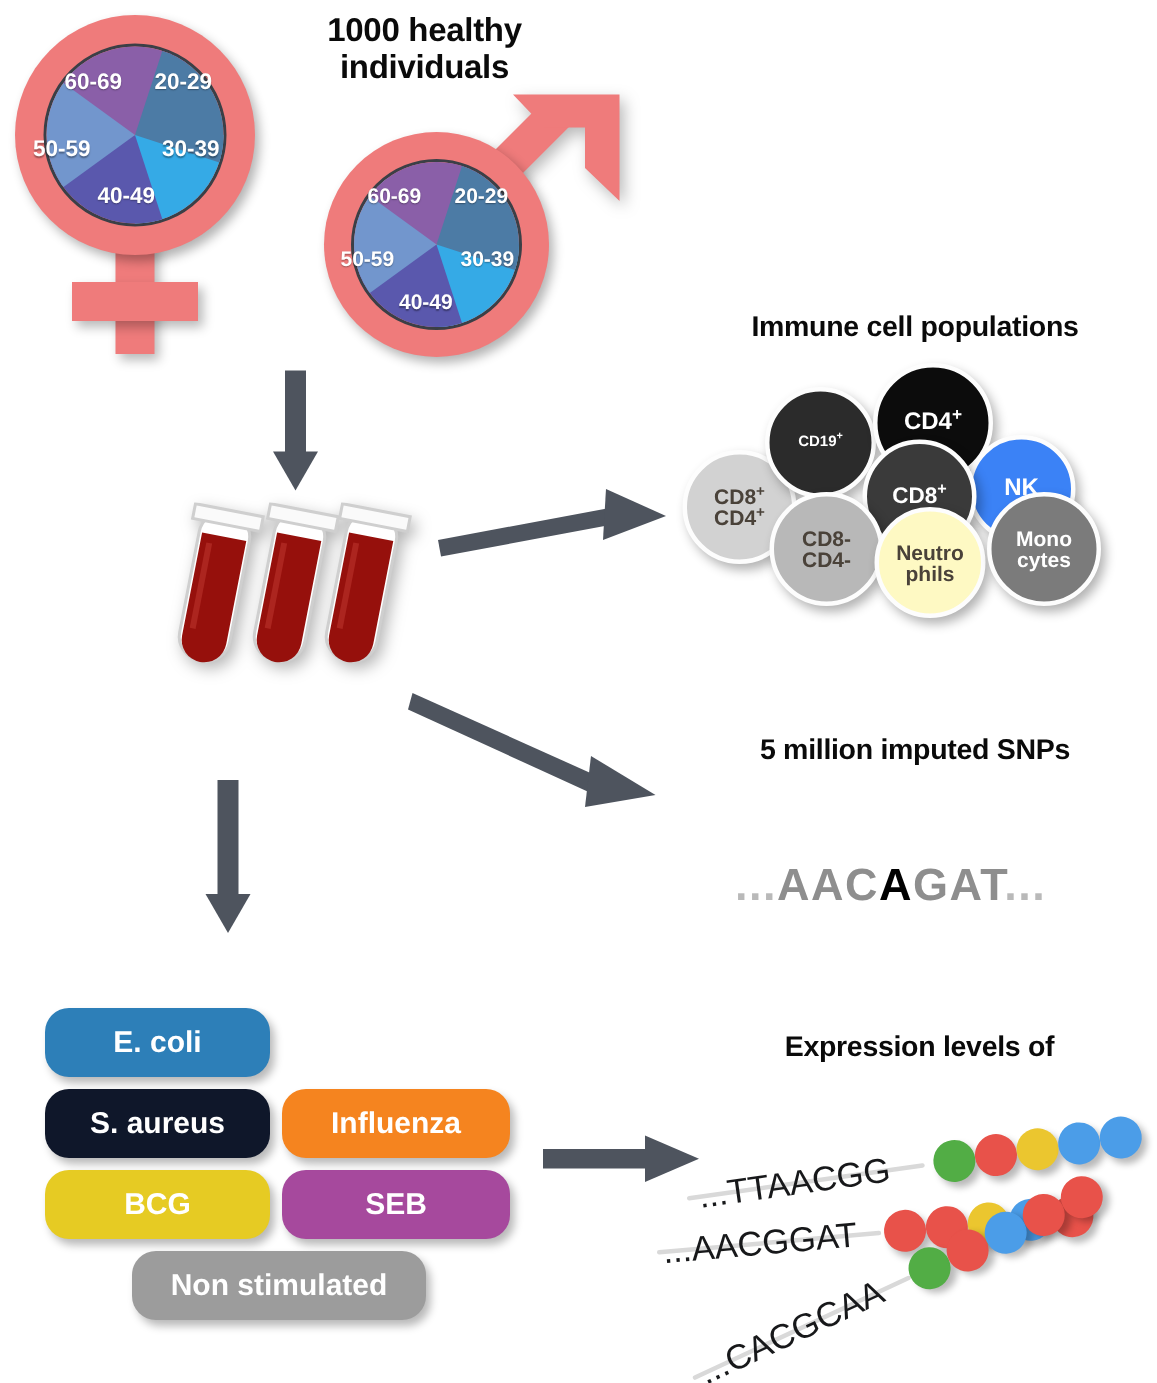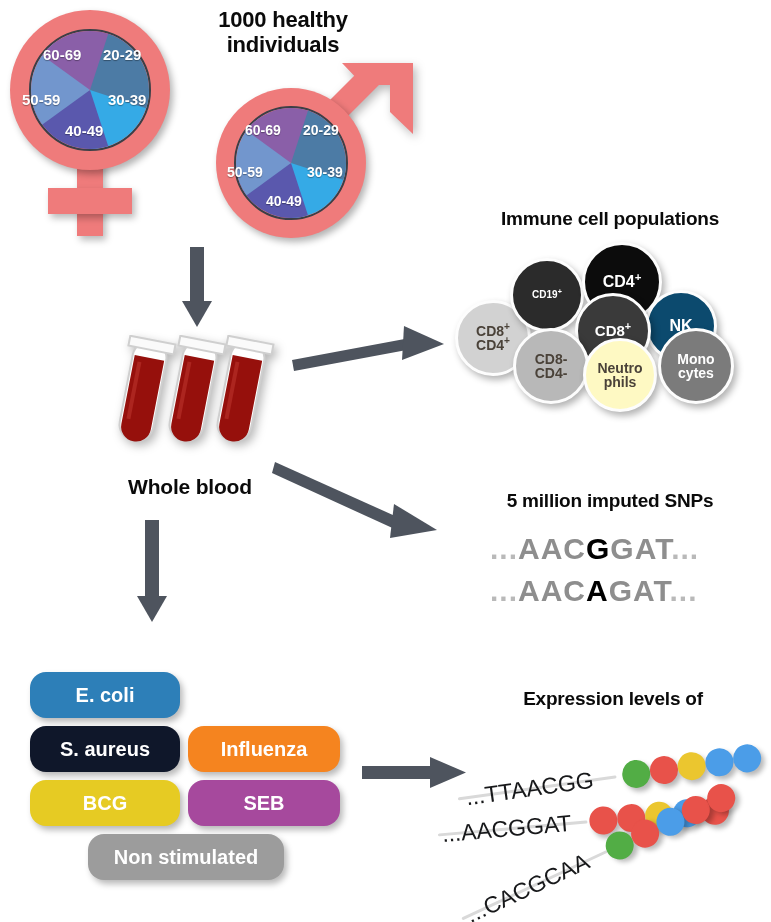--- a/index.html
+++ b/index.html
@@ -137,21 +137,20 @@
         <rect x="16" y="26" width="4" height="58" fill="#c23a32" opacity=".5"></rect>
       </g>
       <g transform="translate(114,2) rotate(11 26 54)">
         <rect x="10" y="4" width="34" height="100" rx="16" fill="#ffffff" stroke="#cfcfcf" stroke-width="2"></rect>
         <path d="M12 20 h30 v70 a15 15 0 0 1 -30 0 Z" fill="#96100c"></path>
         <path d="M4 2 h46 v10 h-46 Z" fill="#fafafa" stroke="#cfcfcf" stroke-width="2"></path>
         <rect x="16" y="26" width="4" height="58" fill="#c23a32" opacity=".5"></rect>
       </g>
     </svg>
   </div>
-  <div class="abs ttl" style="left:85px;top:475px;width:210px;font-size:21px;">Whole blood</div>
 
   <div class="abs" style="left:292px;top:322px;width:160px;height:50px;">
     <svg width="160" height="50">
       <g fill="#4e545e">
         <polygon points="0,38 118,16 120,27 2,49"></polygon>
         <polygon points="112,4 152,22 110,38"></polygon>
       </g>
     </svg>
   </div>
 
@@ -175,43 +174,40 @@
 
     <div class="cell" style="left:0px;top:60px;width:76px;height:76px;background:#d2d2d2;color:#4a4239;font-size:14px;">
       <span>CD8<sup>+</sup><br>CD4<sup>+</sup></span>
     </div>
     <div class="cell" style="left:55px;top:18px;width:74px;height:74px;background:#2b2b2b;color:#ffffff;font-size:10px;">
       <span>CD19<sup>+</sup></span>
     </div>
     <div class="cell" style="left:127px;top:2px;width:80px;height:80px;background:#0c0c0c;color:#ffffff;font-size:16px;">
       <span>CD4<sup>+</sup></span>
     </div>
-    <div class="cell" style="left:190px;top:50px;width:72px;height:72px;background:#0c4a6e;color:#ffffff;font-size:16px;">
+    <div class="cell" style="left:190px;top:50px;width:72px;height:72px;background:#3b82f6;color:#ffffff;font-size:16px;">
       <span>NK</span>
     </div>
     <div class="cell" style="left:120px;top:53px;width:76px;height:76px;background:#3a3a3a;color:#ffffff;font-size:15px;">
       <span>CD8<sup>+</sup></span>
     </div>
     <div class="cell" style="left:58px;top:88px;width:76px;height:76px;background:#b8b8b8;color:#4a4239;font-size:14px;">
       <span>CD8-<br>CD4-</span>
     </div>
     <div class="cell" style="left:128px;top:98px;width:74px;height:74px;background:#fef9c3;color:#4a4239;font-size:14px;">
       <span>Neutro<br>phils</span>
     </div>
     <div class="cell" style="left:203px;top:88px;width:76px;height:76px;background:#7b7b7b;color:#ffffff;font-size:14px;">
       <span>Mono<br>cytes</span>
     </div>
   </div>
 
   <div class="abs ttl" style="left:460px;top:490px;width:300px;font-size:19px;">5 million imputed SNPs</div>
 
   <div class="abs" style="left:480px;top:530px;width:270px;height:90px;">
-    <div class="snp-row" style="left:10px;top:2px;font-size:30px;letter-spacing:1px;">
-      <span class="snp-dim">...</span><span class="snp-mid">AAC</span><span class="snp-hit">G</span><span class="snp-mid">GAT</span><span class="snp-dim">...</span>
-    </div>
     <div class="snp-row" style="left:10px;top:44px;font-size:30px;letter-spacing:1px;">
       <span class="snp-dim">...</span><span class="snp-mid">AAC</span><span class="snp-hit">A</span><span class="snp-mid">GAT</span><span class="snp-dim">...</span>
     </div>
   </div>
 
   <div class="abs" style="left:30px;top:672px;width:320px;height:220px;">
     <div class="stim" style="left:0px;top:0px;width:150px;height:46px;background:#2d7fb8;font-size:20px;">
       <span>E. coli</span>
     </div>
     <div class="stim" style="left:0px;top:54px;width:150px;height:46px;background:#0f172a;font-size:20px;">

